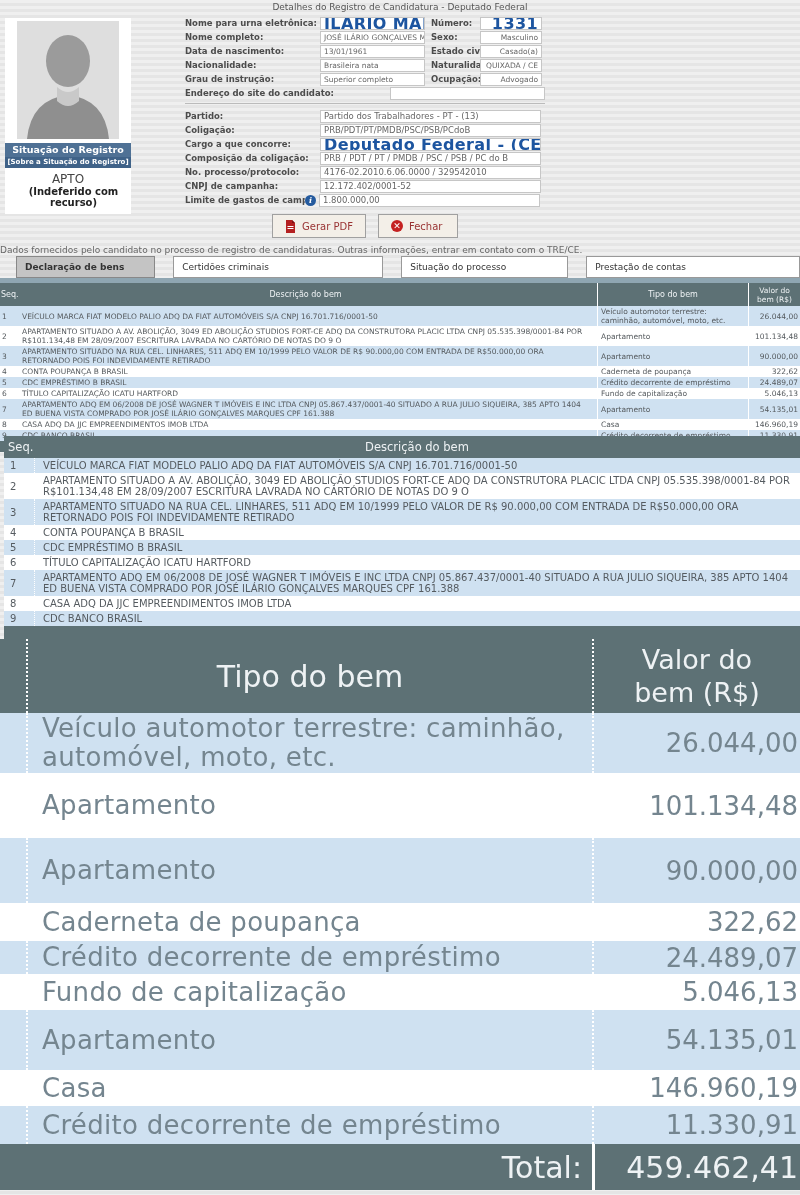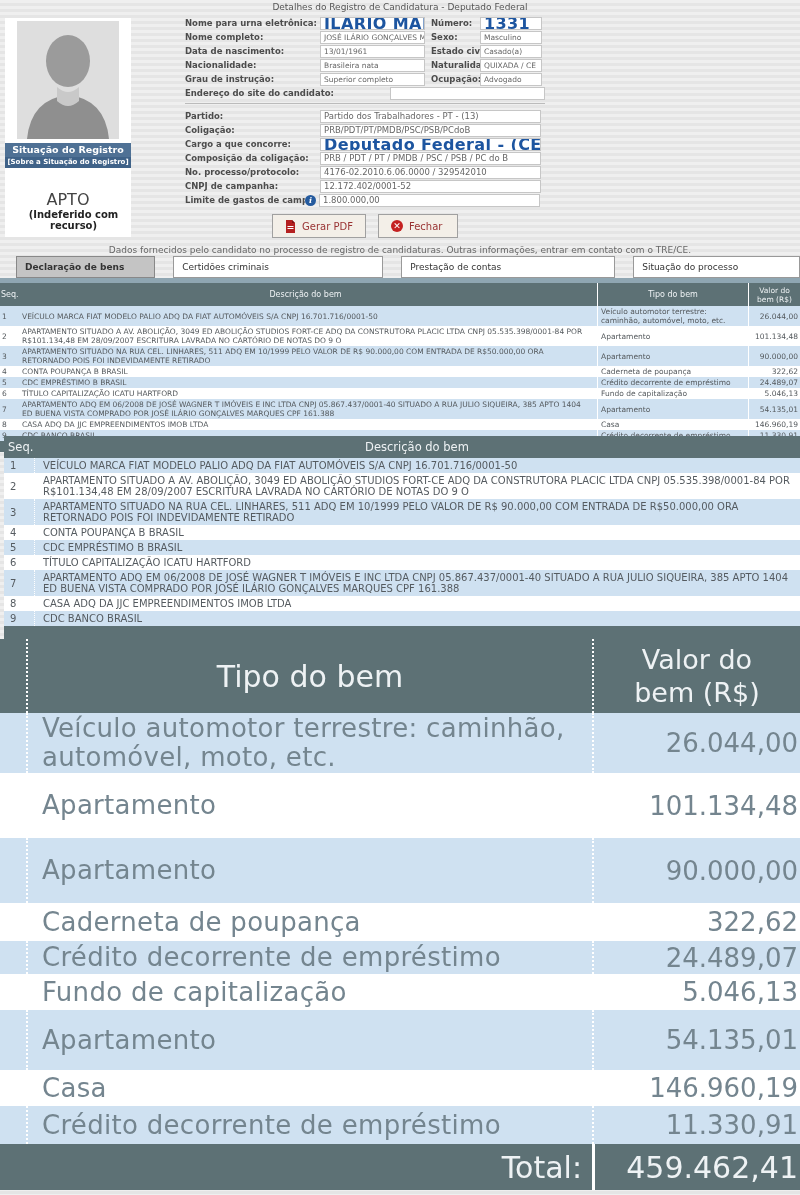--- a/index.html
+++ b/index.html
@@ -13,54 +13,54 @@
               font-size:9px;color:#555;}
 
   
   .left-panel{position:absolute;top:18px;left:5px;width:126px;background:#fff;
               padding:3px 0 6px 0;text-align:center;}
   .photo{width:102px;height:118px;margin:0 auto;display:block;background:#dcdcdc;}
   .sit-bar{margin-top:4px;height:14px;background:#4f7195;color:#fff;font-weight:bold;
            font-size:9.5px;line-height:14px;text-align:center;}
   .sit-link{height:11px;background:#3f6288;color:#fff;font-weight:bold;
             font-size:7px;line-height:11px;text-align:center;cursor:pointer;}
-  .apto{margin-top:22px;font-size:16px;color:#444;}
+  .apto{margin-top:4px;font-size:12px;color:#444;}
   .apto-note{font-size:10px;font-weight:bold;color:#222;padding-left:11px;}
 
   
   .form{position:absolute;top:16px;left:185px;width:360px;}
   .fr{display:flex;align-items:center;height:14px;}
   .fl{width:135px;font-size:8.5px;font-weight:bold;color:#4c4c4c;white-space:nowrap;overflow:hidden;}
   .fl-wide{width:205px;}
   .fl-limite{width:120px;}
   .fv,.fv2,.fv-wide,.fv-site{height:13px;background:#fff;border:1px solid #c6c6c6;
        display:flex;align-items:center;padding:0 3px;font-size:7.5px;color:#666;
        white-space:nowrap;overflow:hidden;}
   .fv{width:105px;}
   .fl2{width:49px;margin-left:6px;font-size:8.5px;font-weight:bold;color:#4c4c4c;white-space:nowrap;}
-  .fv2{width:62px;font-size:7.5px;}
+  .fv2{width:62px;font-size:7.5px;justify-content:flex-end;}
   .fv-wide{width:221px;font-size:8.5px;}
   .fv-site{flex:1;}
   .accent{color:#1d55a0;font-weight:bold;font-size:16px;letter-spacing:.4px;}
   .form-sep{height:2px;border-top:1px solid #bbb;margin:3px 0 4px 0;}
   .info-ico{width:11px;height:11px;border-radius:50%;background:#245a9e;color:#fff;
             font-size:8px;font-weight:bold;font-style:italic;text-align:center;line-height:11px;
             margin-right:3px;flex:none;font-family:"DejaVu Serif",serif;cursor:pointer;}
 
   
   .buttons{position:absolute;top:214px;left:185px;width:360px;display:flex;
            justify-content:center;gap:12px;}
   .btn{height:24px;min-width:80px;background:#f3efe8;border:1px solid #a0a0a0;
        display:flex;align-items:center;gap:6px;padding:0 12px;font-size:10px;color:#993333;
        font-family:"DejaVu Sans",sans-serif;cursor:pointer;}
   .close-ico{width:12px;height:12px;border-radius:50%;background:#c42222;color:#fff;
              font-size:9px;font-weight:bold;line-height:12px;text-align:center;}
 
   
-  .notice{position:absolute;top:245px;left:0;width:800px;text-align:center;
+  .notice{position:absolute;top:245px;left:0;width:800px;text-align:left;
           font-size:9px;color:#666;}
   .tabs{position:absolute;top:256px;left:0;width:800px;display:flex;gap:2px;}
   .tab{height:22px;background:#fff;border:1px solid #999;font-size:9px;color:#333;
        display:flex;align-items:center;padding-left:8px;cursor:pointer;margin-left:16px;}
   .tab.active{background:#c4c4c4;border-color:#888;font-weight:bold;}
   .tab-underline{position:absolute;top:278px;left:0;width:800px;height:5px;background:#8fa6b2;}
 
   
   .slate{background:#5d7175;color:#eef2f4;}
   .row-odd{background:#cfe1f1;}
@@ -267,25 +267,25 @@
 
   <div class="notice">Dados fornecidos pelo candidato no processo de registro de candidaturas. Outras informações, entrar em contato com o TRE/CE.</div>
 
   <div class="tabs">
     <div class="tab active" style="width:150px">
         <span>Declaração de bens</span>
       </div>
     <div class="tab" style="width:227px">
         <span>Certidões criminais</span>
       </div>
+    <div class="tab" style="width:180px">
+        <span>Situação do processo</span>
+      </div>
     <div class="tab" style="width:231px">
         <span>Prestação de contas</span>
-      </div>
-    <div class="tab" style="width:180px">
-        <span>Situação do processo</span>
       </div>
   </div>
   <div class="tab-underline"></div>
 
   <div class="small-table">
     <div class="s-head slate">
       <div class="h-seq">Seq.</div>
       <div class="h-desc">Descrição do bem</div>
       <div class="h-tipo">Tipo do bem</div>
       <div class="h-valor">Valor do bem (R$)</div>

